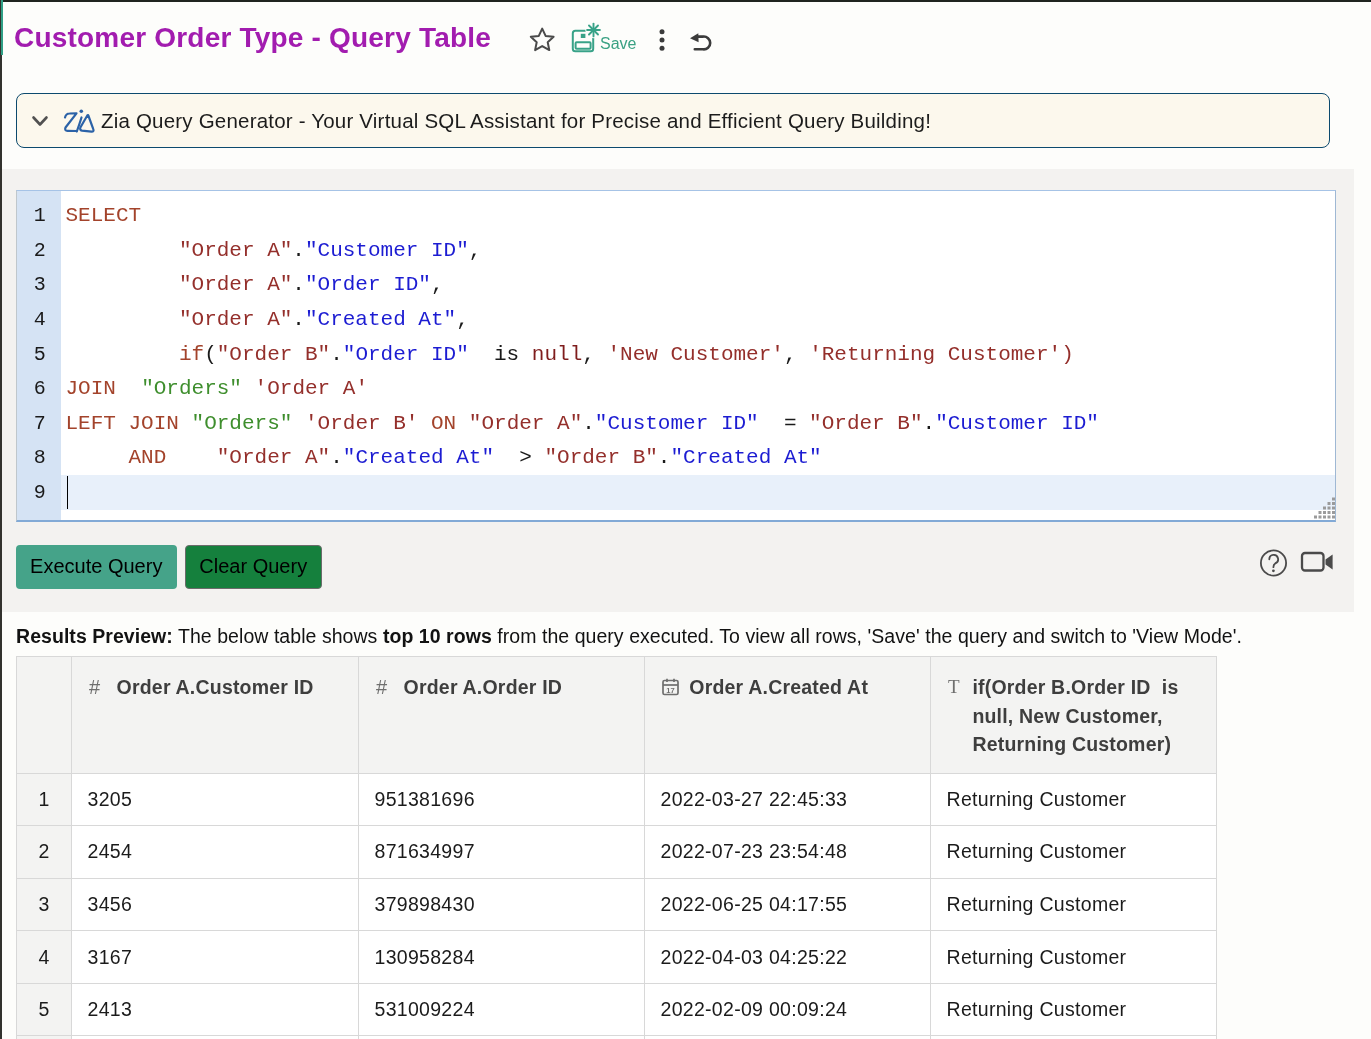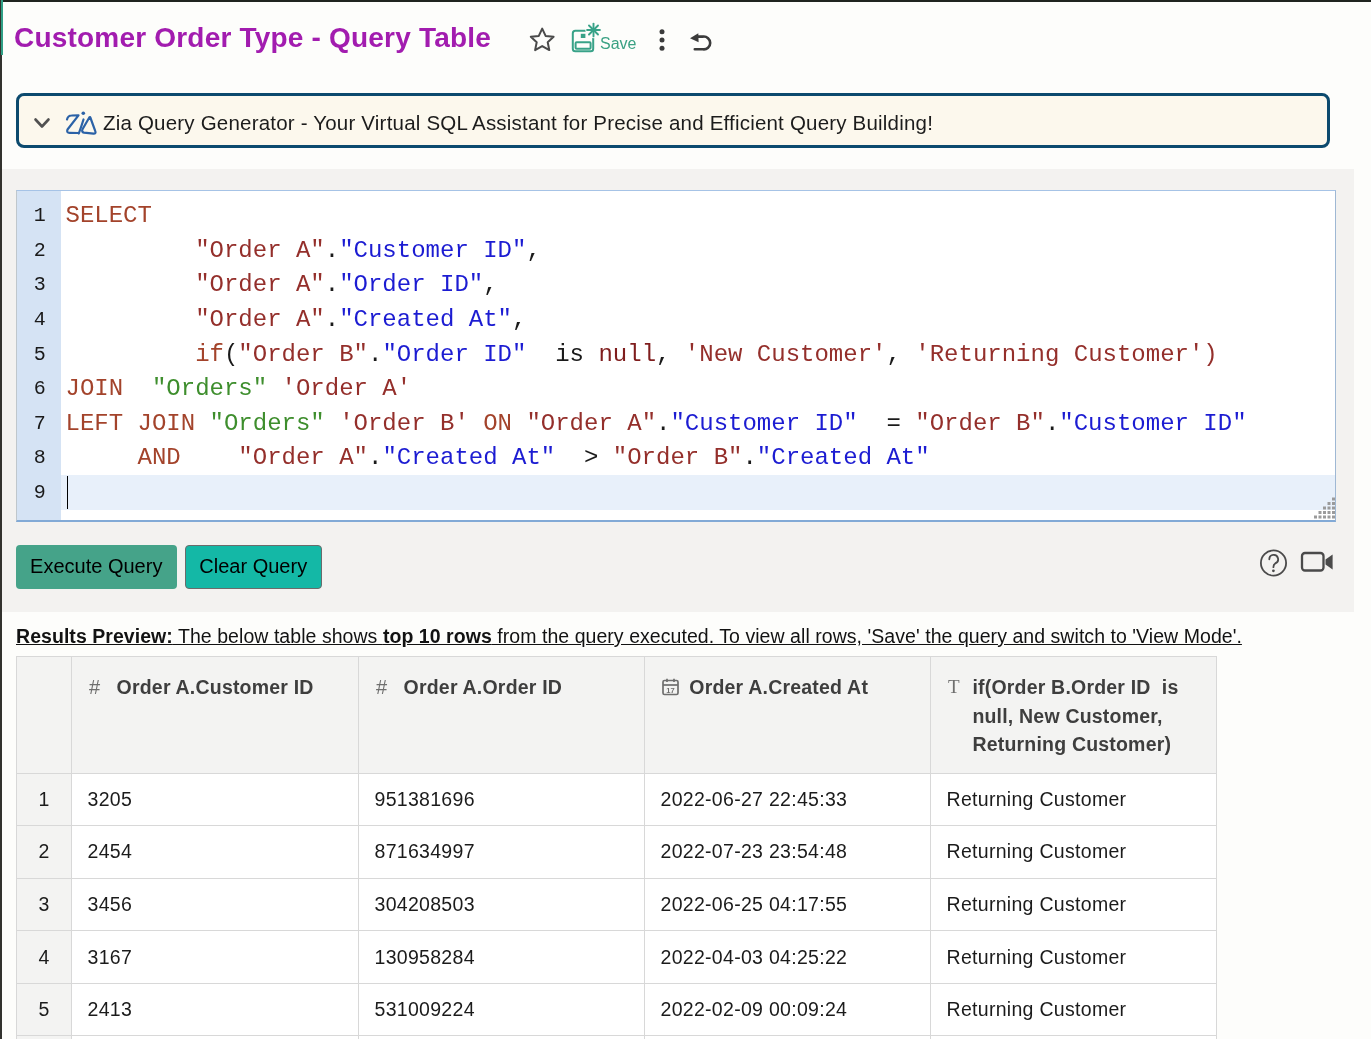--- a/index.html
+++ b/index.html
@@ -4,42 +4,42 @@
 <style>
   * { margin:0; padding:0; box-sizing:border-box; }
   html,body { width:1371px; height:1039px; overflow:hidden; background:#fdfdfb; font-family:"Liberation Sans", sans-serif; }
   .abs { position:absolute; }
   #topborder { top:0; left:0; width:1371px; height:1.5px; background:#20241f; }
   #leftborder { top:0; left:0; width:1.5px; height:1039px; background:#32322e; }
   #tealbar { top:0; left:1px; width:1.5px; height:55px; background:#2f9f85; }
 
   #title { left:14px; top:22px; font-size:28px; font-weight:bold; color:#a21caf; letter-spacing:0.2px; }
   #savetext { left:600px; top:34px; font-size:16px; line-height:20px; color:#3aa183; }
-  #banner { left:16px; top:93px; width:1314px; height:55px; background:#fcf8ed; border:3px solid #0c4a6e; border-radius:8px; }
+  #banner { left:16px; top:93px; width:1314px; height:55px; background:#fcf8ed; border:1px solid #0c4a6e; border-radius:8px; }
   #bannertext { left:84px; top:14.5px; font-size:20.5px; letter-spacing:0.2px; color:#1c1c1c; }
 
   #panel { left:1.5px; top:169px; width:1352.5px; height:443px; background:#f3f2f0; }
   #editor { left:16px; top:190px; width:1320px; height:332px; background:#fff;
             border-top:1.5px solid #a6c3e6; border-left:1px solid #bfc7cc;
             border-right:1px solid #9fb8d4; border-bottom:2px solid #82aad6; }
   #gutter { left:0; top:0; width:43.5px; height:328.5px; background:#d5e3f4; }
   #activeline { left:43.5px; top:283.9px; width:1274.5px; height:35.5px; background:#e8f0fa; }
   #cursor { left:49.5px; top:284.5px; width:1.5px; height:33.5px; background:#000; }
   .ln { position:absolute; left:0; width:28.7px; text-align:right; font-family:"Liberation Mono", monospace;
         font-size:20px; line-height:20px; color:#1a1a1a; }
-  .cd { position:absolute; left:48.5px; font-family:"Liberation Mono", monospace; font-size:24px;
+  .cd { position:absolute; left:48.5px; font-family:"Liberation Mono", monospace; font-size:21px;
         line-height:20px; color:#1a1a1a; white-space:pre; }
   .kw { color:#a3432b; } .st { color:#942f2b; } .tb { color:#3e8e2d; } .cl { color:#1c1cd2; } .nu { color:#7f1d1d; }
 
   #btnexec { left:16px; top:545px; width:160.5px; height:43.5px; background:#45a389; border-radius:4px;
              color:#000000; font-size:20px; text-align:center; line-height:43.5px; }
-  #btnclear { left:185px; top:545px; width:136.5px; height:43.5px; background:#14b8a6; border:1px solid #6b6b6b;
+  #btnclear { left:185px; top:545px; width:136.5px; height:43.5px; background:#15803d; border:1px solid #6b6b6b;
               border-radius:4px; color:#000; font-size:20px; text-align:center; line-height:41.5px; }
 
-  #results { left:16px; top:625px; font-size:19.5px; letter-spacing:0.05px; color:#121212;text-decoration:underline; }
+  #results { left:16px; top:625px; font-size:19.5px; letter-spacing:0.05px; color:#121212; }
 
   #tbl { left:16px; top:656px; width:1200px; background:#fff; border-collapse:collapse; table-layout:fixed; }
   #tbl td, #tbl th { border:1px solid #d8d8d8; font-size:19.5px; letter-spacing:0.3px; color:#1b1b1b;
                      font-weight:normal; vertical-align:middle; padding:0 0 0 15.5px; text-align:left; overflow:hidden; }
   #tbl th { background:#f3f3f2; vertical-align:top; padding:0; }
   #tbl td.rn { background:#f3f3f2; text-align:center; padding:0; }
   .hwrap { display:flex; align-items:flex-start; padding:16px 0 0 17px; color:#3e3e3e; font-weight:bold;
            font-size:19.5px; letter-spacing:0.2px; line-height:28.5px; }
   .hico { flex:none; font-size:20px; font-weight:normal; color:#6e6e6e; line-height:28.5px; }
 </style>
@@ -171,34 +171,34 @@
               </svg></span>Order A.Created At</div>
         </th>
     <th>
           <div class="hwrap"><span class="hico" style="width:24.4px; font-family:'Liberation Serif',serif; font-size:19px;">T</span>if(Order B.Order ID&nbsp; is<br>null, New Customer,<br>Returning Customer)</div>
         </th>
   </tr>
   <tr style="height:52.6px">
         <td class="rn">1</td>
         <td>3205</td>
         <td>951381696</td>
-        <td>2022-06-27 22:45:33</td>
+        <td>2022-03-27 22:45:33</td>
         <td>Returning Customer</td>
       </tr>
   <tr style="height:52.6px">
         <td class="rn">2</td>
         <td>2454</td>
         <td>871634997</td>
         <td>2022-07-23 23:54:48</td>
         <td>Returning Customer</td>
       </tr>
   <tr style="height:52.6px">
         <td class="rn">3</td>
         <td>3456</td>
-        <td>304208503</td>
+        <td>379898430</td>
         <td>2022-06-25 04:17:55</td>
         <td>Returning Customer</td>
       </tr>
   <tr style="height:52.6px">
         <td class="rn">4</td>
         <td>3167</td>
         <td>130958284</td>
         <td>2022-04-03 04:25:22</td>
         <td>Returning Customer</td>
       </tr>

